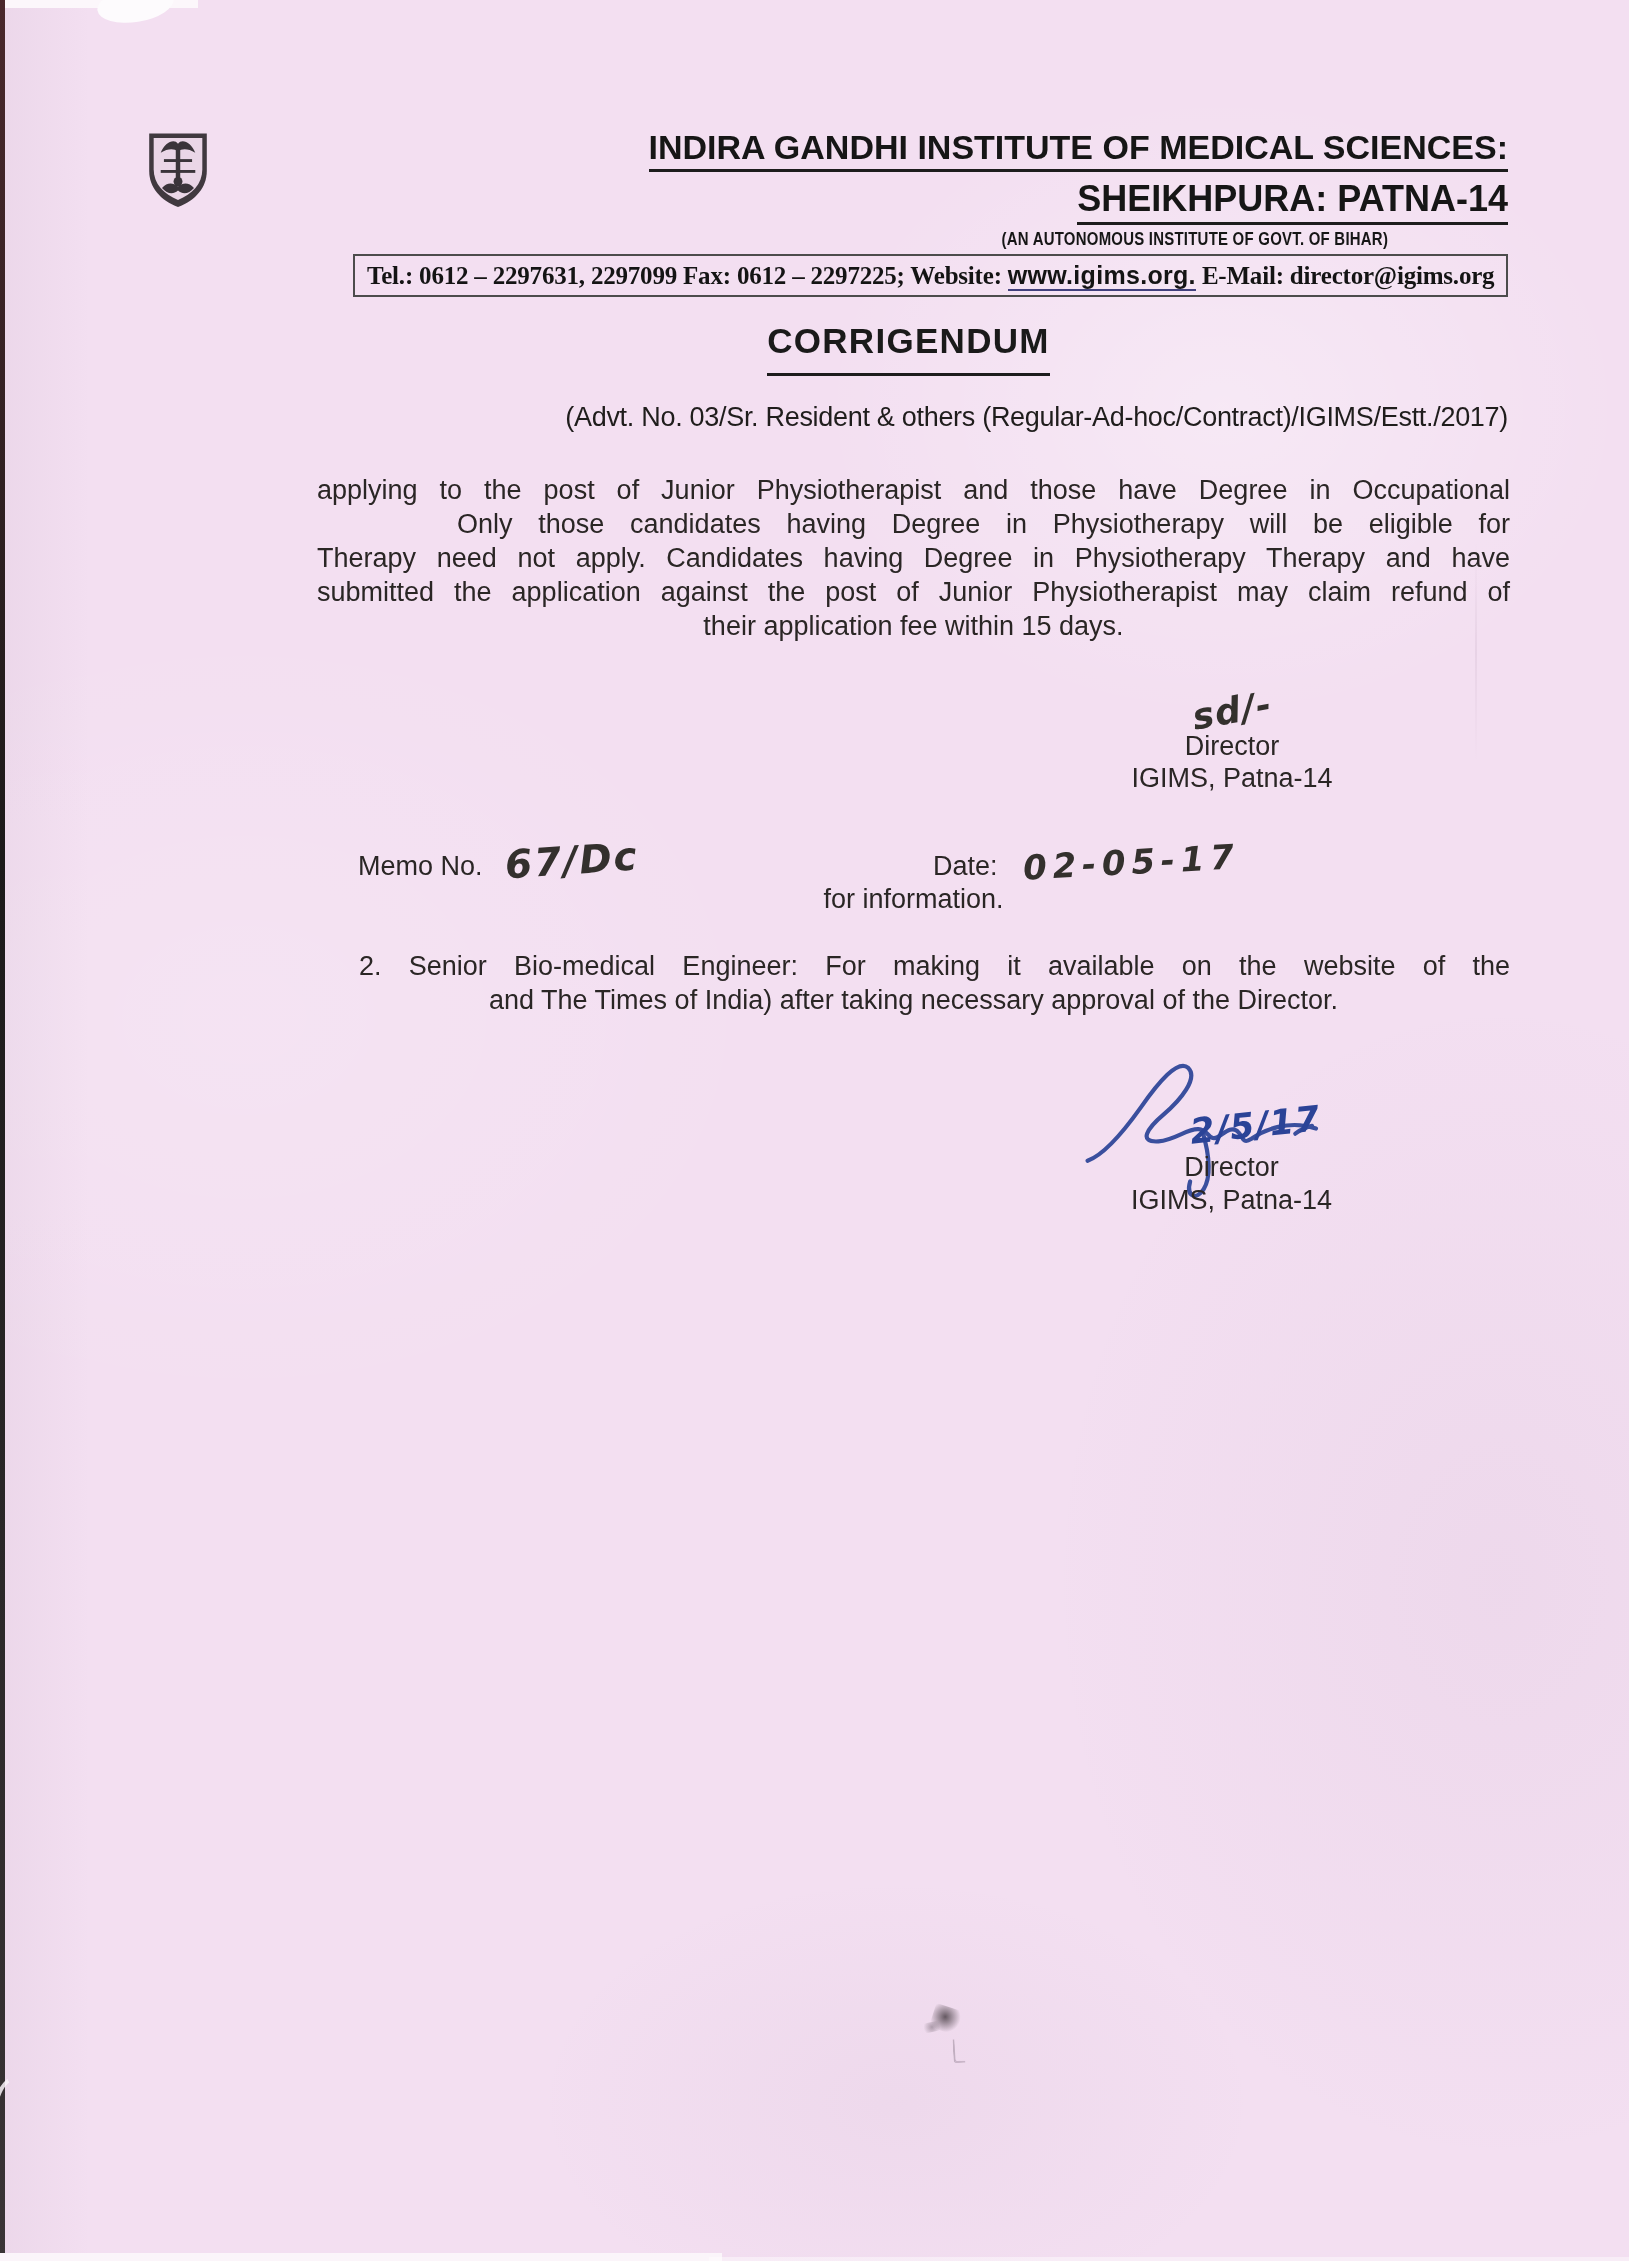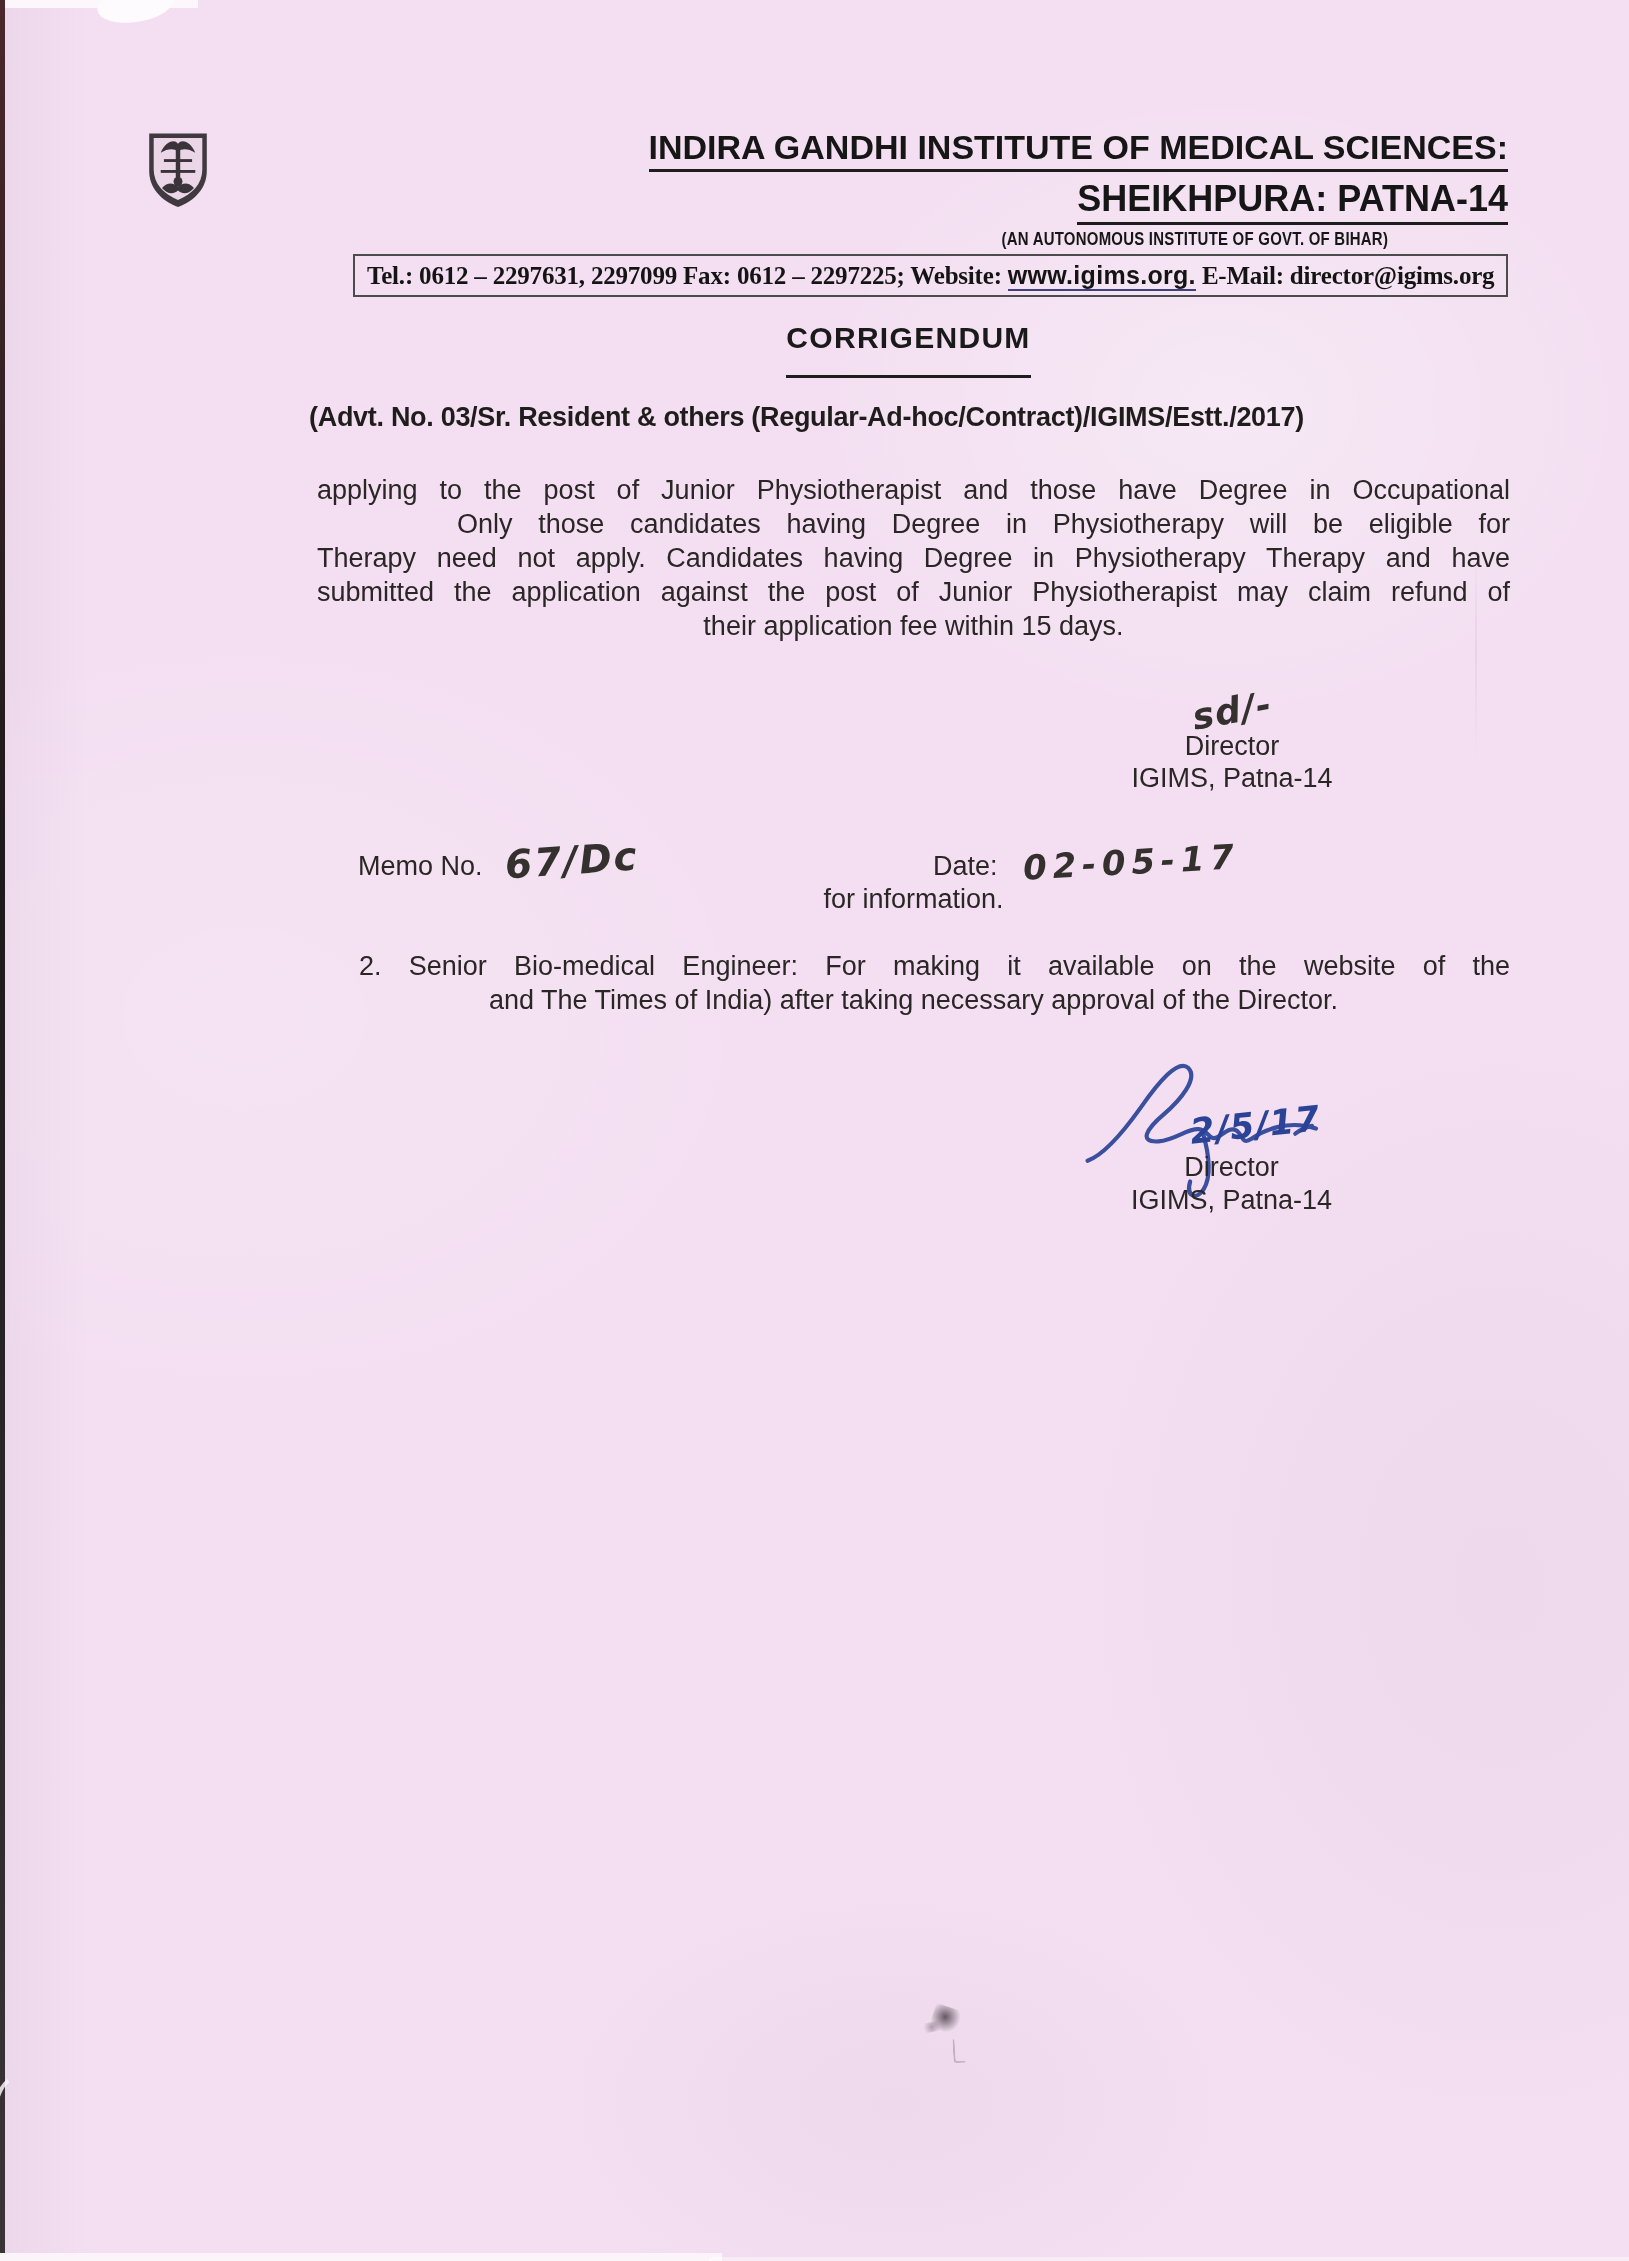--- a/index.html
+++ b/index.html
@@ -39,24 +39,24 @@
   .h-line2{margin-top:5.8px;font-size:36px;font-weight:bold;}
   .h-line3{margin-top:3.9px;font-size:18.7px;font-weight:bold;transform:scaleX(.80);letter-spacing:0.3px;}
   .contact-box{display:inline-block;margin-top:3.2px;border:2.6px double #4c4c4c;padding:5.2px 11.6px;
     font-family:"Liberation Serif","DejaVu Serif",serif;font-weight:bold;font-size:25px;
     white-space:nowrap;color:#141414;letter-spacing:-0.2px;}
   .website{font-family:"Liberation Sans","DejaVu Sans",sans-serif;border-bottom:2.6px solid #41417d;
     padding-bottom:0.6px;letter-spacing:0.3px;}
 
   
   .title-row{position:absolute;left:309px;top:321px;width:1199px;text-align:center;}
-  .title-row span{display:inline-block;font-size:30px;font-weight:bold;letter-spacing:1.3px;color:#1a1a1a;
-    border-bottom:3.9px solid #1d1d1d;padding-bottom:20px;}
-  .advt-row{position:absolute;left:309px;top:402px;width:1199px;text-align:left;
-    font-size:27px;font-weight:bold;letter-spacing:-0.3px;color:#1f1d1c;}
+  .title-row span{display:inline-block;font-size:35px;font-weight:bold;letter-spacing:1.3px;color:#1a1a1a;
+    border-bottom:3.9px solid #1d1d1d;padding-bottom:12px;}
+  .advt-row{position:absolute;left:309px;top:402px;width:1199px;text-align:right;
+    font-size:27px;font-weight:normal;letter-spacing:-0.3px;color:#1f1d1c;}
 
   
   .para{position:absolute;left:317px;width:1193px;font-size:27px;line-height:34px;color:#2a2625;}
   .para1{top:473px;}
   .copy-block{top:882px;}
   .item2-block{top:949px;}
   .jline{text-align:justify;text-align-last:justify;}
   .lline{text-align:center;}
   .ind1{text-indent:140px;}
   .ind2{text-indent:42px;}

